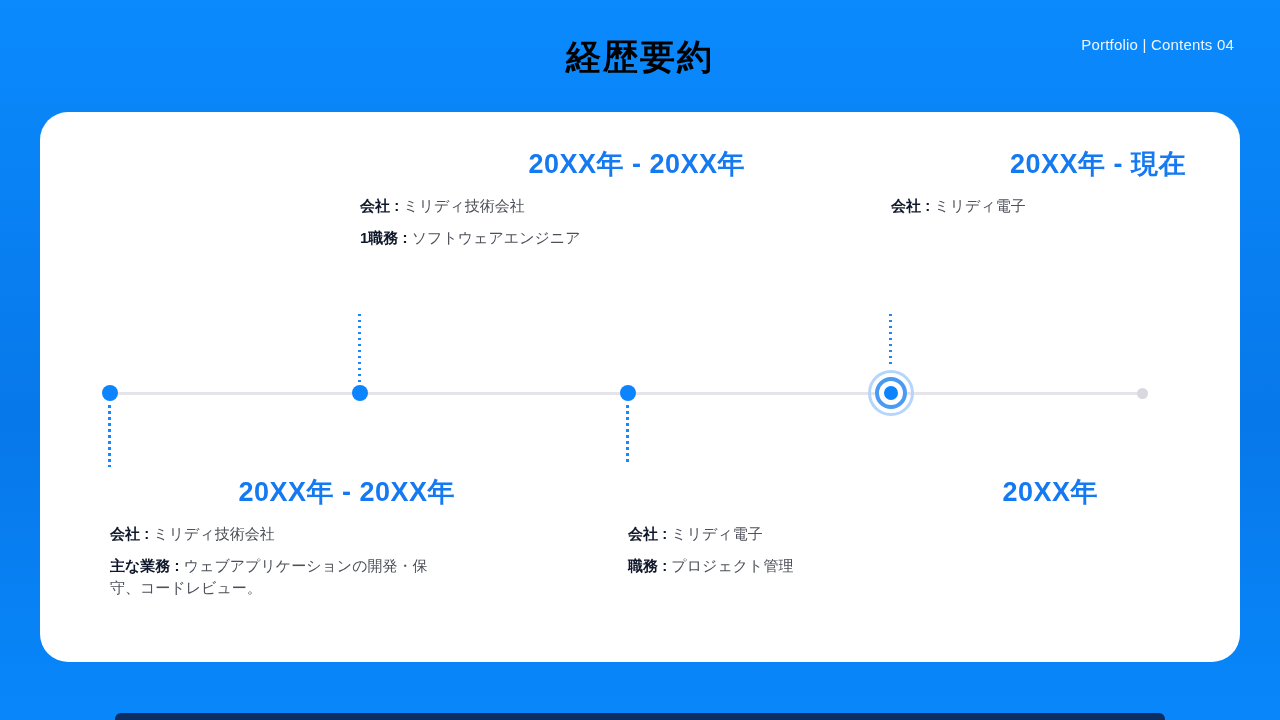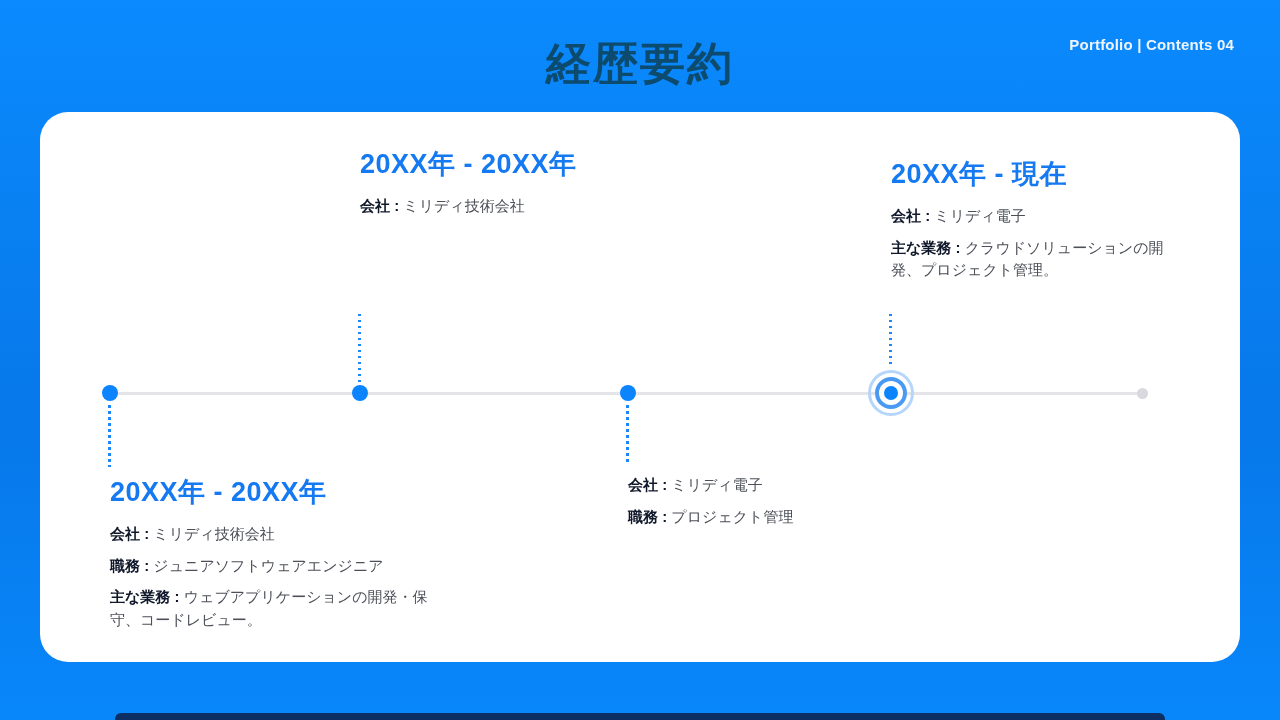--- a/index.html
+++ b/index.html
@@ -6,26 +6,26 @@
   html, body { width: 1280px; height: 720px; overflow: hidden; }
   body {
     font-family: "Liberation Sans", "DejaVu Sans", sans-serif;
     background: linear-gradient(180deg, #0a8afe 0%, #0778e9 58%, #0887fb 100%);
     position: relative;
   }
 
   
   .slide-title {
     position: absolute; top: 34px; left: 0; width: 100%;
-    text-align: center; color: #0c4a6e;
-    font-size: 45px; font-weight: 700; letter-spacing: 2px;
+    text-align: center; color: #000000;
+    font-size: 35px; font-weight: 700; letter-spacing: 2px;
   }
   .page-label {
     position: absolute; top: 36px; right: 46px;
-    color: #eef5ff; font-size: 15px; font-weight: 700; letter-spacing: 0.2px;
+    color: #eef5ff; font-size: 15px; font-weight: 400; letter-spacing: 0.2px;
   }
 
   
   .card {
     position: absolute; left: 40px; top: 112px;
     width: 1200px; height: 550px;
     background: #ffffff; border-radius: 28px;
   }
 
   
@@ -66,25 +66,25 @@
   .connector.c1 { left: 68px; top: 293px; height: 62px; }
   .connector.c2 { left: 318px; top: 202px; height: 68px; }
   .connector.c3 { left: 586px; top: 293px; height: 58px; }
   .connector.c4 { left: 849px; top: 202px; height: 54px; }
 
   
   .entry { position: absolute; }
   .entry.e1 { left: 70px;  top: 362px; width: 345px; }
   .entry.e2 { left: 320px; top: 34px;  width: 385px; }
   .entry.e3 { left: 588px; top: 362px; width: 470px; }
-  .entry.e4 { left: 851px; top: 44px;  width: 295px; }
+  .entry.e4 { left: 851px; top: 34px;  width: 295px; }
 
   .entry .period {
     color: #1579f1; font-size: 27px; font-weight: 700;
-    letter-spacing: 0.5px; margin-bottom: 13px;
+    letter-spacing: 0.5px; margin-bottom: 13px; text-align: right;
   }
   .entry p { font-size: 15px; line-height: 1.5; margin-bottom: 9px; color: #4d5059; }
   .entry .lbl { color: #0f172a; font-weight: 700; }
   .entry .val { color: #4d5059; font-weight: 400; }
 
   
   .bottom-bar {
     position: absolute; left: 115px; top: 713px;
     width: 1050px; height: 10px;
     background: #0d2e63; border-radius: 6px 6px 0 0;
@@ -110,35 +110,35 @@
   <div class="tl-end-dot"></div>
 
   <div class="connector c1"></div>
   <div class="connector c2"></div>
   <div class="connector c3"></div>
   <div class="connector c4"></div>
 
   <div class="entry e1">
     <div class="period">20XX年 - 20XX年</div>
     <p><span class="lbl">会社 :</span> <span class="val">ミリディ技術会社</span></p>
-    <p><span class="lbl">職務 :</span> <span class="val">ジュニアソフトウェアエンジニア</span></p>
     <p><span class="lbl">主な業務 :</span> <span class="val">ウェブアプリケーションの開発・保守、コードレビュー。</span></p>
   </div>
 
   <div class="entry e2">
     <div class="period">20XX年 - 20XX年</div>
     <p><span class="lbl">会社 :</span> <span class="val">ミリディ技術会社</span></p>
+    <p><span class="lbl">1職務 :</span> <span class="val">ソフトウェアエンジニア</span></p>
   </div>
 
   <div class="entry e3">
+    <div class="period">20XX年</div>
     <p><span class="lbl">会社 :</span> <span class="val">ミリディ電子</span></p>
     <p><span class="lbl">職務 :</span> <span class="val">プロジェクト管理</span></p>
   </div>
 
   <div class="entry e4">
     <div class="period">20XX年 - 現在</div>
     <p><span class="lbl">会社 :</span> <span class="val">ミリディ電子</span></p>
-    <p><span class="lbl">主な業務 :</span> <span class="val">クラウドソリューションの開発、プロジェクト管理。</span></p>
   </div>
 
 </div>
 
 <div class="bottom-bar"></div>
 
 </body></html>

